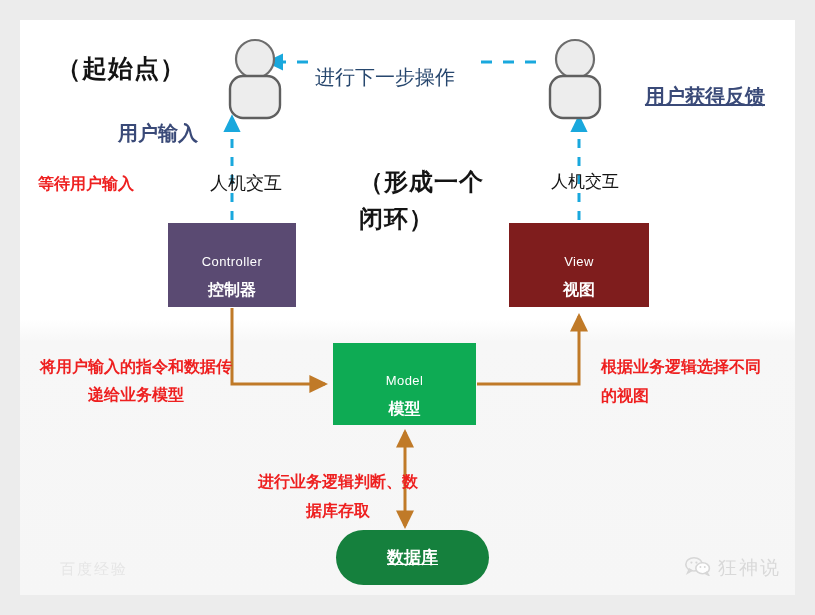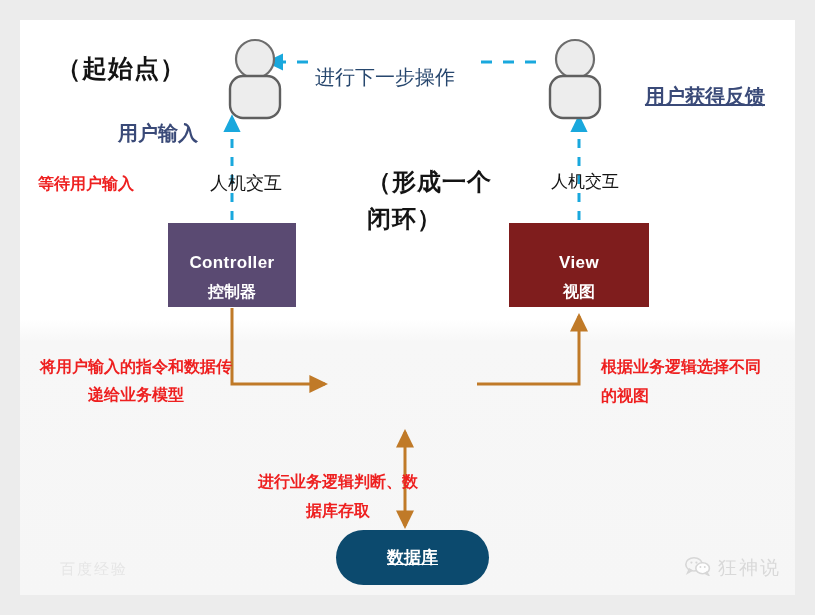--- a/index.html
+++ b/index.html
@@ -40,22 +40,22 @@
     z-index: 3;
     display: flex;
     flex-direction: column;
     align-items: center;
     justify-content: center;
     color: #ffffff;
     text-align: center;
     line-height: 1.25;
   }
   .node .en {
-    font-weight: bold;
-    font-size: 17px;
+    font-weight: normal;
+    font-size: 13px;
     letter-spacing: 0.4px;
     margin-bottom: 9px;
     margin-top: 24px;
   }
   .node .zh {
     font-weight: bold;
     font-size: 16px;
   }
   #node-controller {
     left: 148px; top: 203px; width: 128px; height: 84px;
@@ -64,40 +64,40 @@
   #node-view {
     left: 489px; top: 203px; width: 140px; height: 84px;
     background: #7f1d1d;
   }
   #node-model {
     left: 313px; top: 323px; width: 143px; height: 82px;
     background: #0eab54;
   }
   #node-db {
     left: 316px; top: 510px; width: 153px; height: 55px;
-    background: #0c4a6e;
+    background: #15803d;
     border-radius: 28px;
     text-decoration: underline;
   }
   #node-db .zh { font-size: 17px; }
 
   .label {
     position: absolute;
     z-index: 4;
     white-space: nowrap;
     line-height: 1.45;
   }
   .lbl-black { color: #141414; font-weight: bold; }
   .lbl-navy  { color: #3a4a78; font-weight: bold; }
   .lbl-red   { color: #ee2020; font-weight: bold; }
   .lbl-plain { color: #151515; font-weight: normal; }
 
   #lbl-start      { left: 36px;  top: 30px;  font-size: 25px; letter-spacing: 1px; }
   #lbl-loop       { left: 339px; top: 143px; font-size: 24px; letter-spacing: 1px;
-                    line-height: 1.55; white-space: normal; width: 140px; text-align: left; margin-left: 8px; }
+                    line-height: 1.55; white-space: normal; width: 140px; text-align: left; }
   #lbl-next-step  { left: 295px; top: 43px;  font-size: 20px; color:#27476e; font-weight:400; }
   #lbl-user-input { left: 98px;  top: 99px;  font-size: 20px; }
   #lbl-feedback   { left: 625px; top: 62px;  font-size: 20px; text-decoration: underline; }
   #lbl-wait-input { left: 18px;  top: 152px; font-size: 16px; }
   #lbl-hci-left   { left: 190px; top: 150px; font-size: 18px; }
   #lbl-hci-right  { left: 531px; top: 150px; font-size: 17px; }
   #lbl-result     { left: 644px; top: 152px; font-size: 16px; }
   #lbl-cmd-data   { left: 16px;  top: 333px; font-size: 16px; width: 200px;
                     white-space: normal; text-align: center; line-height: 1.75; }
   #lbl-biz-logic  { left: 238px; top: 448px; font-size: 16px; width: 160px;
@@ -194,20 +194,24 @@
     <div class="node" id="node-controller">
       <span class="en">Controller</span>
       <span class="zh">控制器</span>
     </div>
 
     <div class="node" id="node-view">
       <span class="en">View</span>
       <span class="zh">视图</span>
     </div>
 
+    <div class="node" id="node-model">
+      <span class="en">Model</span>
+      <span class="zh">模型</span>
+    </div>
 
     <div class="node" id="node-db">
       <span class="zh">数据库</span>
     </div>
 
     <div class="label lbl-black" id="lbl-start">（起始点）</div>
 
     <div class="label lbl-black" id="lbl-loop">（形成一个闭环）</div>
 
     <div class="label" id="lbl-next-step">进行下一步操作</div>

